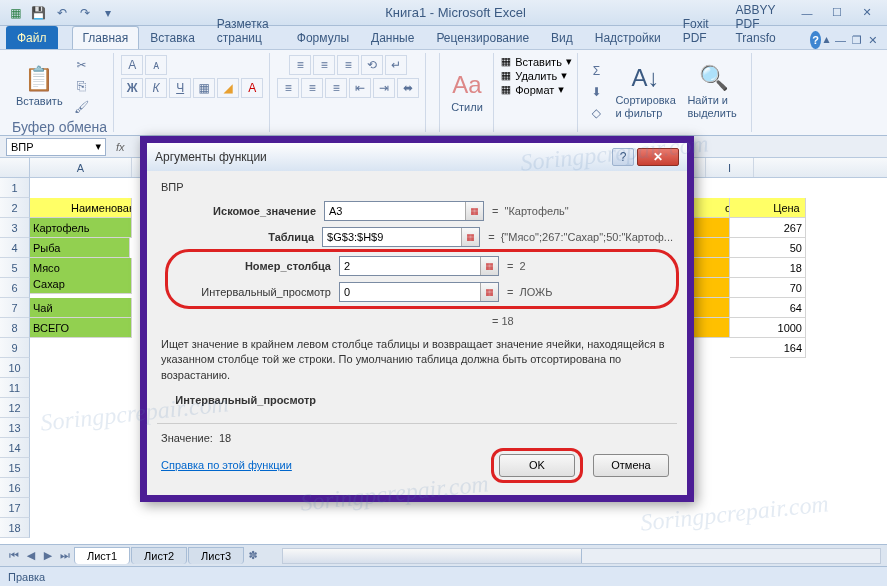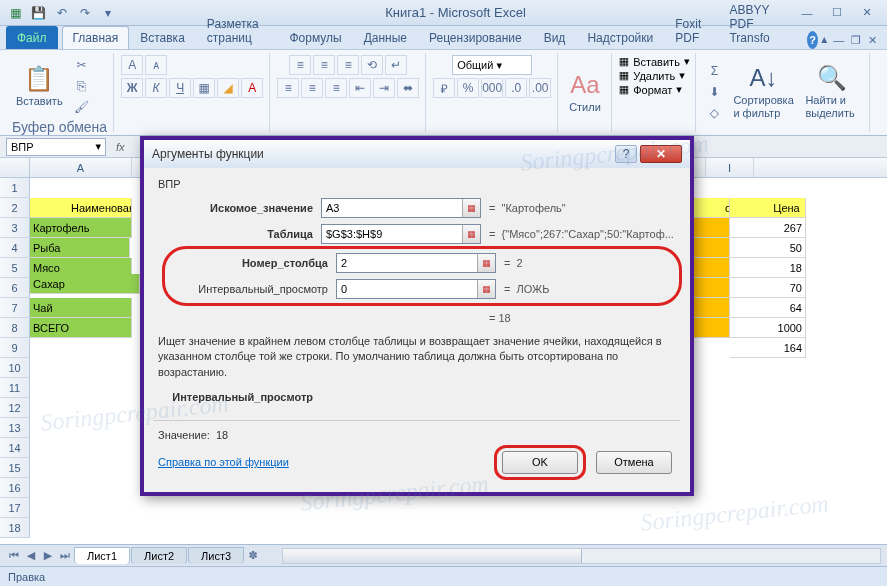--- a/index.html
+++ b/index.html
@@ -7,21 +7,21 @@
 
 .title-bar { height: 26px; background: linear-gradient(#e6eef7,#d3e1f1); display: flex; align-items: center; padding: 0 6px; border-bottom: 1px solid #a8bdd6; }
 .qat { display: flex; gap: 3px; align-items: center; }
 .qat-btn { width: 20px; height: 20px; display: flex; align-items: center; justify-content: center; color: #4a6b99; font-size: 12px; cursor: pointer; }
 .title-text { flex: 1; text-align: center; color: #3b5a82; font-size: 13px; }
 .win-controls { display: flex; gap: 2px; }
 .win-btn { width: 28px; height: 18px; display: flex; align-items: center; justify-content: center; color: #4a6b99; cursor: pointer; }
 
 .ribbon-tabs { height: 24px; background: #dce7f5; display: flex; align-items: end; padding: 0 6px; border-bottom: 1px solid #b8c9de; }
 .tab { padding: 4px 10px; font-size: 12px; color: #3b5a82; cursor: pointer; border: 1px solid transparent; border-bottom: none; }
-.tab.file { background: #1f6fbf; color: #86efac; border-radius: 3px 3px 0 0; margin-right: 4px; }
+.tab.file { background: #1f6fbf; color: #fef9c3; border-radius: 3px 3px 0 0; margin-right: 14px; }
 .tab.active { background: #f3f6fb; border-color: #a8bdd6; border-radius: 3px 3px 0 0; }
 .help-icon { margin-left: auto; width: 18px; height: 18px; border-radius: 50%; background: #3d85d1; color: #fff; display: flex; align-items: center; justify-content: center; font-size: 11px; font-weight: bold; }
 
 .ribbon { height: 86px; background: #f3f6fb; border-bottom: 1px solid #a8bdd6; display: flex; padding: 3px 6px; gap: 1px; }
 .ribbon-group { display: flex; flex-direction: column; padding: 2px 6px 0; border-right: 1px solid #cfd9e8; }
 .ribbon-group-label { font-size: 14px; color: #5a7299; text-align: center; margin-top: auto; padding: 2px 0; }
 .rg-content { display: flex; gap: 4px; flex: 1; align-items: center; }
 .big-btn { display: flex; flex-direction: column; align-items: center; gap: 2px; padding: 2px 4px; cursor: pointer; font-size: 11px; color: #3b5a82; }
 .big-btn .icon { font-size: 24px; }
 .small-btns { display: flex; flex-direction: column; gap: 1px; }
@@ -39,21 +39,21 @@
 .col-h { border-right: 1px solid #cdd7e4; text-align: center; line-height: 20px; color: #3b5a82; font-size: 11px; }
 .rows-area { display: flex; }
 .row-headers { width: 30px; display: flex; flex-direction: column; background: linear-gradient(90deg,#f7f9fb,#e4ebf3); }
 .row-h { height: 20px; border-bottom: 1px solid #cdd7e4; border-right: 1px solid #b8c9de; text-align: center; line-height: 20px; color: #3b5a82; font-size: 11px; }
 .cells { position: relative; }
 .cell { position: absolute; height: 20px; border-right: 1px solid #d4d4d4; border-bottom: 1px solid #d4d4d4; padding: 0 3px; line-height: 20px; font-size: 11px; overflow: hidden; }
 .hdr-cell { background: #ffff66; text-align: center; font-weight: normal; padding-left: 41px; }
 .green-cell { background: #92d050; }
 .orange-cell { background: #ffc000; }
 
-.dialog { position: absolute; left: 140px; top: 136px; width: 554px; background: #f0f0f0; border: 4px solid #4c1d95; box-shadow: 3px 3px 12px rgba(0,0,0,0.4); }
+.dialog { position: absolute; left: 140px; top: 136px; width: 554px; background: #f0f0f0; border: 7px solid #4c1d95; box-shadow: 3px 3px 12px rgba(0,0,0,0.4); }
 .dialog-title { height: 28px; background: linear-gradient(#fdfdfe,#d8e4f2); display: flex; align-items: center; padding: 0 8px; color: #333; font-size: 12px; }
 .dialog-title .spacer { flex: 1; }
 .dlg-help { width: 22px; height: 18px; background: linear-gradient(#e8eef7,#c7d6ea); border: 1px solid #9db2ce; display: flex; align-items: center; justify-content: center; color: #3b5a82; cursor: pointer; border-radius: 2px; }
 .dlg-close { width: 42px; height: 18px; background: linear-gradient(#e87a6e,#c94032); border: 1px solid #8a2e24; border-radius: 2px; color: #fff; display: flex; align-items: center; justify-content: center; margin-left: 3px; cursor: pointer; font-weight: bold; }
 .dialog-body { padding: 10px 14px 12px; font-size: 11px; color: #333; }
 .func-name { margin-bottom: 8px; }
 .arg-row { display: flex; align-items: center; margin-bottom: 6px; gap: 8px; }
 .arg-label { width: 155px; text-align: right; font-weight: bold; }
 .arg-input-wrap { position: relative; width: 160px; }
 .arg-input { width: 100%; height: 20px; border: 1px solid #7a8ba3; padding: 0 20px 0 4px; font-size: 11px; }
@@ -166,30 +166,20 @@
         <div class="sm-btn">≡</div>
         <div class="sm-btn">≡</div>
         <div class="sm-btn">⇤</div>
         <div class="sm-btn">⇥</div>
         <div class="sm-btn">⬌</div>
       </div>
     </div>
     <div class="ribbon-group-label"></div>
   </div>
   <div class="ribbon-group">
-    <div class="rg-content" style="flex-direction:column;gap:3px">
-      <div style="width:80px;height:20px;border:1px solid #b8c9de;background:#fff;padding:0 4px;line-height:18px"><span>Общий</span> ▾</div>
-      <div class="font-row">
-        <div class="sm-btn">₽</div>
-        <div class="sm-btn">%</div>
-        <div class="sm-btn">000</div>
-        <div class="sm-btn">.0</div>
-        <div class="sm-btn">.00</div>
-      </div>
-    </div>
     <div class="ribbon-group-label"></div>
   </div>
   <div class="ribbon-group">
     <div class="rg-content">
         <div class="big-btn">
           <span class="icon" style="color:#d88">Aa</span>
           <span>Стили</span>
         </div>
       </div>
     <div class="ribbon-group-label"></div>
@@ -262,21 +252,21 @@
         <div class="row-h">15</div>
         <div class="row-h">16</div>
         <div class="row-h">17</div>
         <div class="row-h">18</div>
       </div>
     <div class="cells" style="width:724px;height:360px">
       <div class="cell hdr-cell" style="left:0;top:20px;width:102px">Наименован</div>
       <div class="cell green-cell" style="left:0;top:40px;width:102px">Картофель</div>
       <div class="cell green-cell" style="left:0;top:60px;width:100px">Рыба</div>
       <div class="cell green-cell" style="left:0;top:80px;width:102px">Мясо</div>
-      <div class="cell green-cell" style="left:0;top:96px;width:110px">Сахар</div>
+      <div class="cell green-cell" style="left:0;top:96px;width:102px">Сахар</div>
       <div class="cell green-cell" style="left:0;top:120px;width:102px">Чай</div>
       <div class="cell green-cell" style="left:0;top:140px;width:102px">ВСЕГО</div>
 
       <div class="cell hdr-cell" style="left:654px;top:20px;width:46px;text-align:left">овара</div>
       <div class="cell hdr-cell" style="left:700px;top:20px;width:76px">Цена</div>
       <div class="cell orange-cell" style="left:654px;top:40px;width:46px"></div>
       <div class="cell" style="left:700px;top:40px;width:76px;text-align:right">267</div>
       <div class="cell orange-cell" style="left:654px;top:60px;width:46px"></div>
       <div class="cell" style="left:700px;top:60px;width:76px;text-align:right">50</div>
       <div class="cell orange-cell" style="left:654px;top:80px;width:46px"></div>

